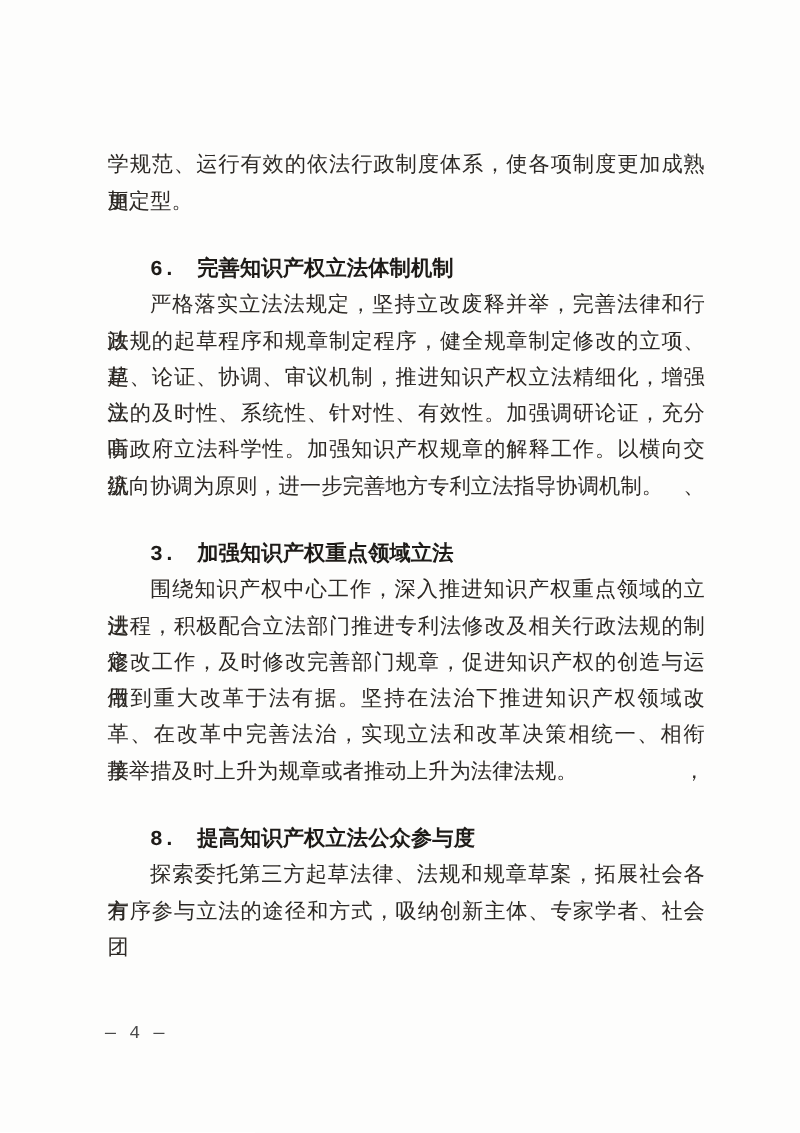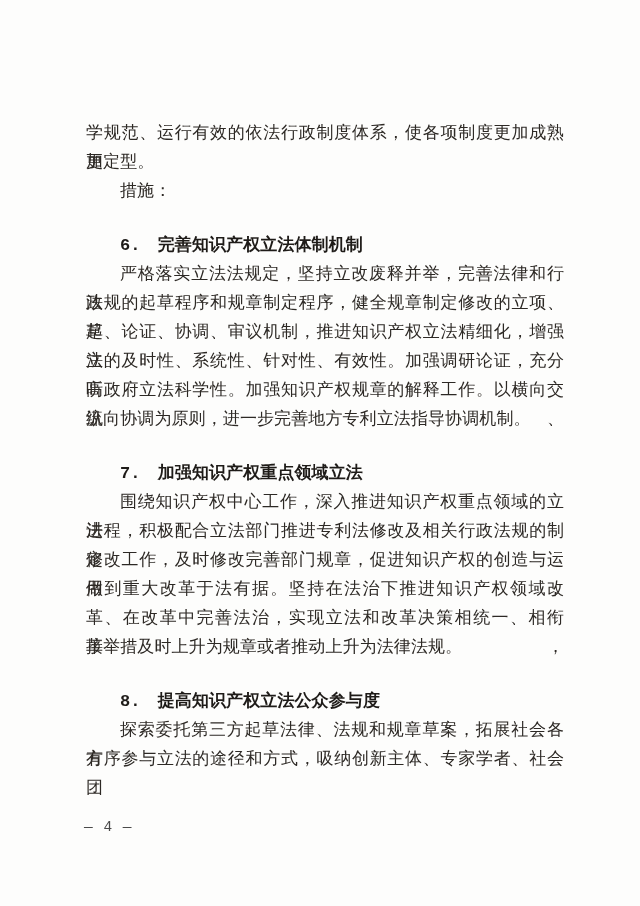--- a/index.html
+++ b/index.html
@@ -54,29 +54,28 @@
     letter-spacing: 1px;
   }
 </style>
 </head>
 <body>
 
 <div class="page">
   <div class="content" id="content">
       <div class="line justify">学规范、运行有效的依法行政制度体系，使各项制度更加成熟更</div>
       <div class="line">加定型。</div>
-      <div class="line indent">措施：</div>
       <div class="line indent bold">6.　完善知识产权立法体制机制</div>
       <div class="line indent justify">严格落实立法法规定，坚持立改废释并举，完善法律和行政</div>
       <div class="line justify">法规的起草程序和规章制定程序，健全规章制定修改的立项、起</div>
       <div class="line justify">草、论证、协调、审议机制，推进知识产权立法精细化，增强立</div>
       <div class="line justify">法的及时性、系统性、针对性、有效性。加强调研论证，充分听</div>
       <div class="line justify">高政府立法科学性。加强知识产权规章的解释工作。以横向交流、</div>
       <div class="line">纵向协调为原则，进一步完善地方专利立法指导协调机制。</div>
-      <div class="line indent bold">7.　加强知识产权重点领域立法</div>
+      <div class="line indent bold">3.　加强知识产权重点领域立法</div>
       <div class="line indent justify">围绕知识产权中心工作，深入推进知识产权重点领域的立法</div>
       <div class="line justify">进程，积极配合立法部门推进专利法修改及相关行政法规的制定</div>
       <div class="line justify">修改工作，及时修改完善部门规章，促进知识产权的创造与运用，</div>
       <div class="line justify">做到重大改革于法有据。坚持在法治下推进知识产权领域改</div>
       <div class="line justify">革、在改革中完善法治，实现立法和改革决策相统一、相衔接，</div>
       <div class="line">革举措及时上升为规章或者推动上升为法律法规。</div>
       <div class="line indent bold">8.　提高知识产权立法公众参与度</div>
       <div class="line indent justify">探索委托第三方起草法律、法规和规章草案，拓展社会各方</div>
       <div class="line justify">有序参与立法的途径和方式，吸纳创新主体、专家学者、社会团</div>
     </div>

